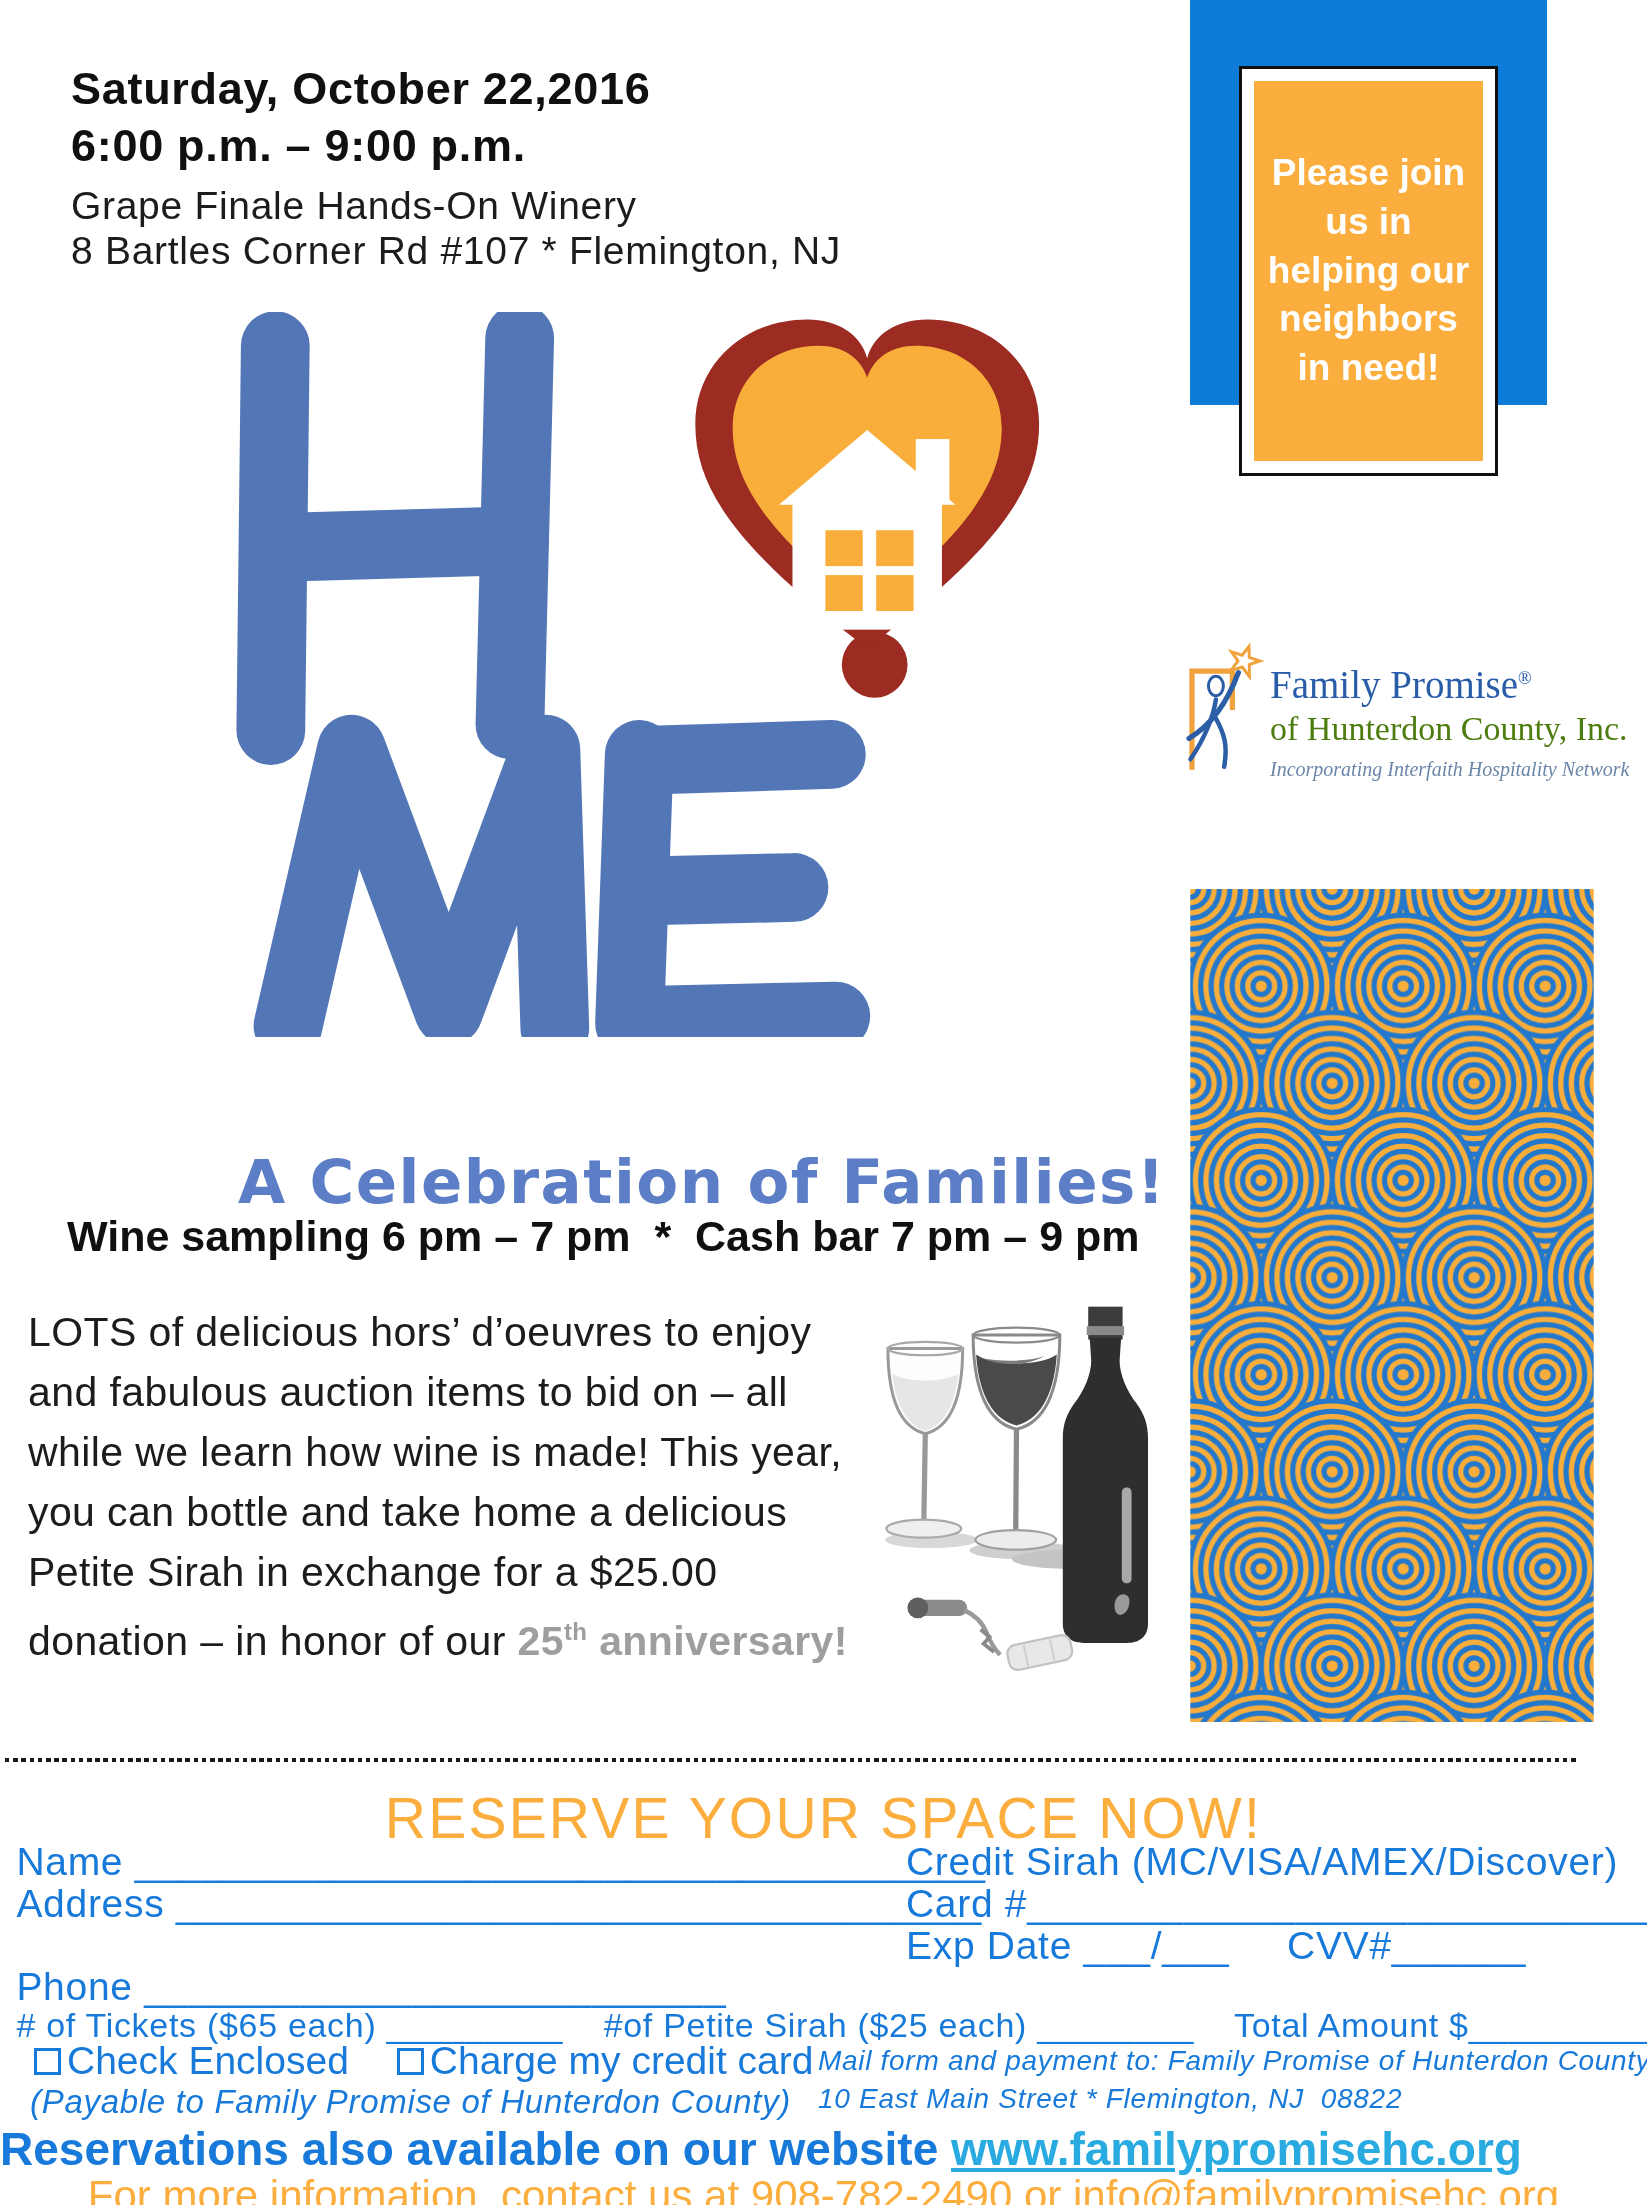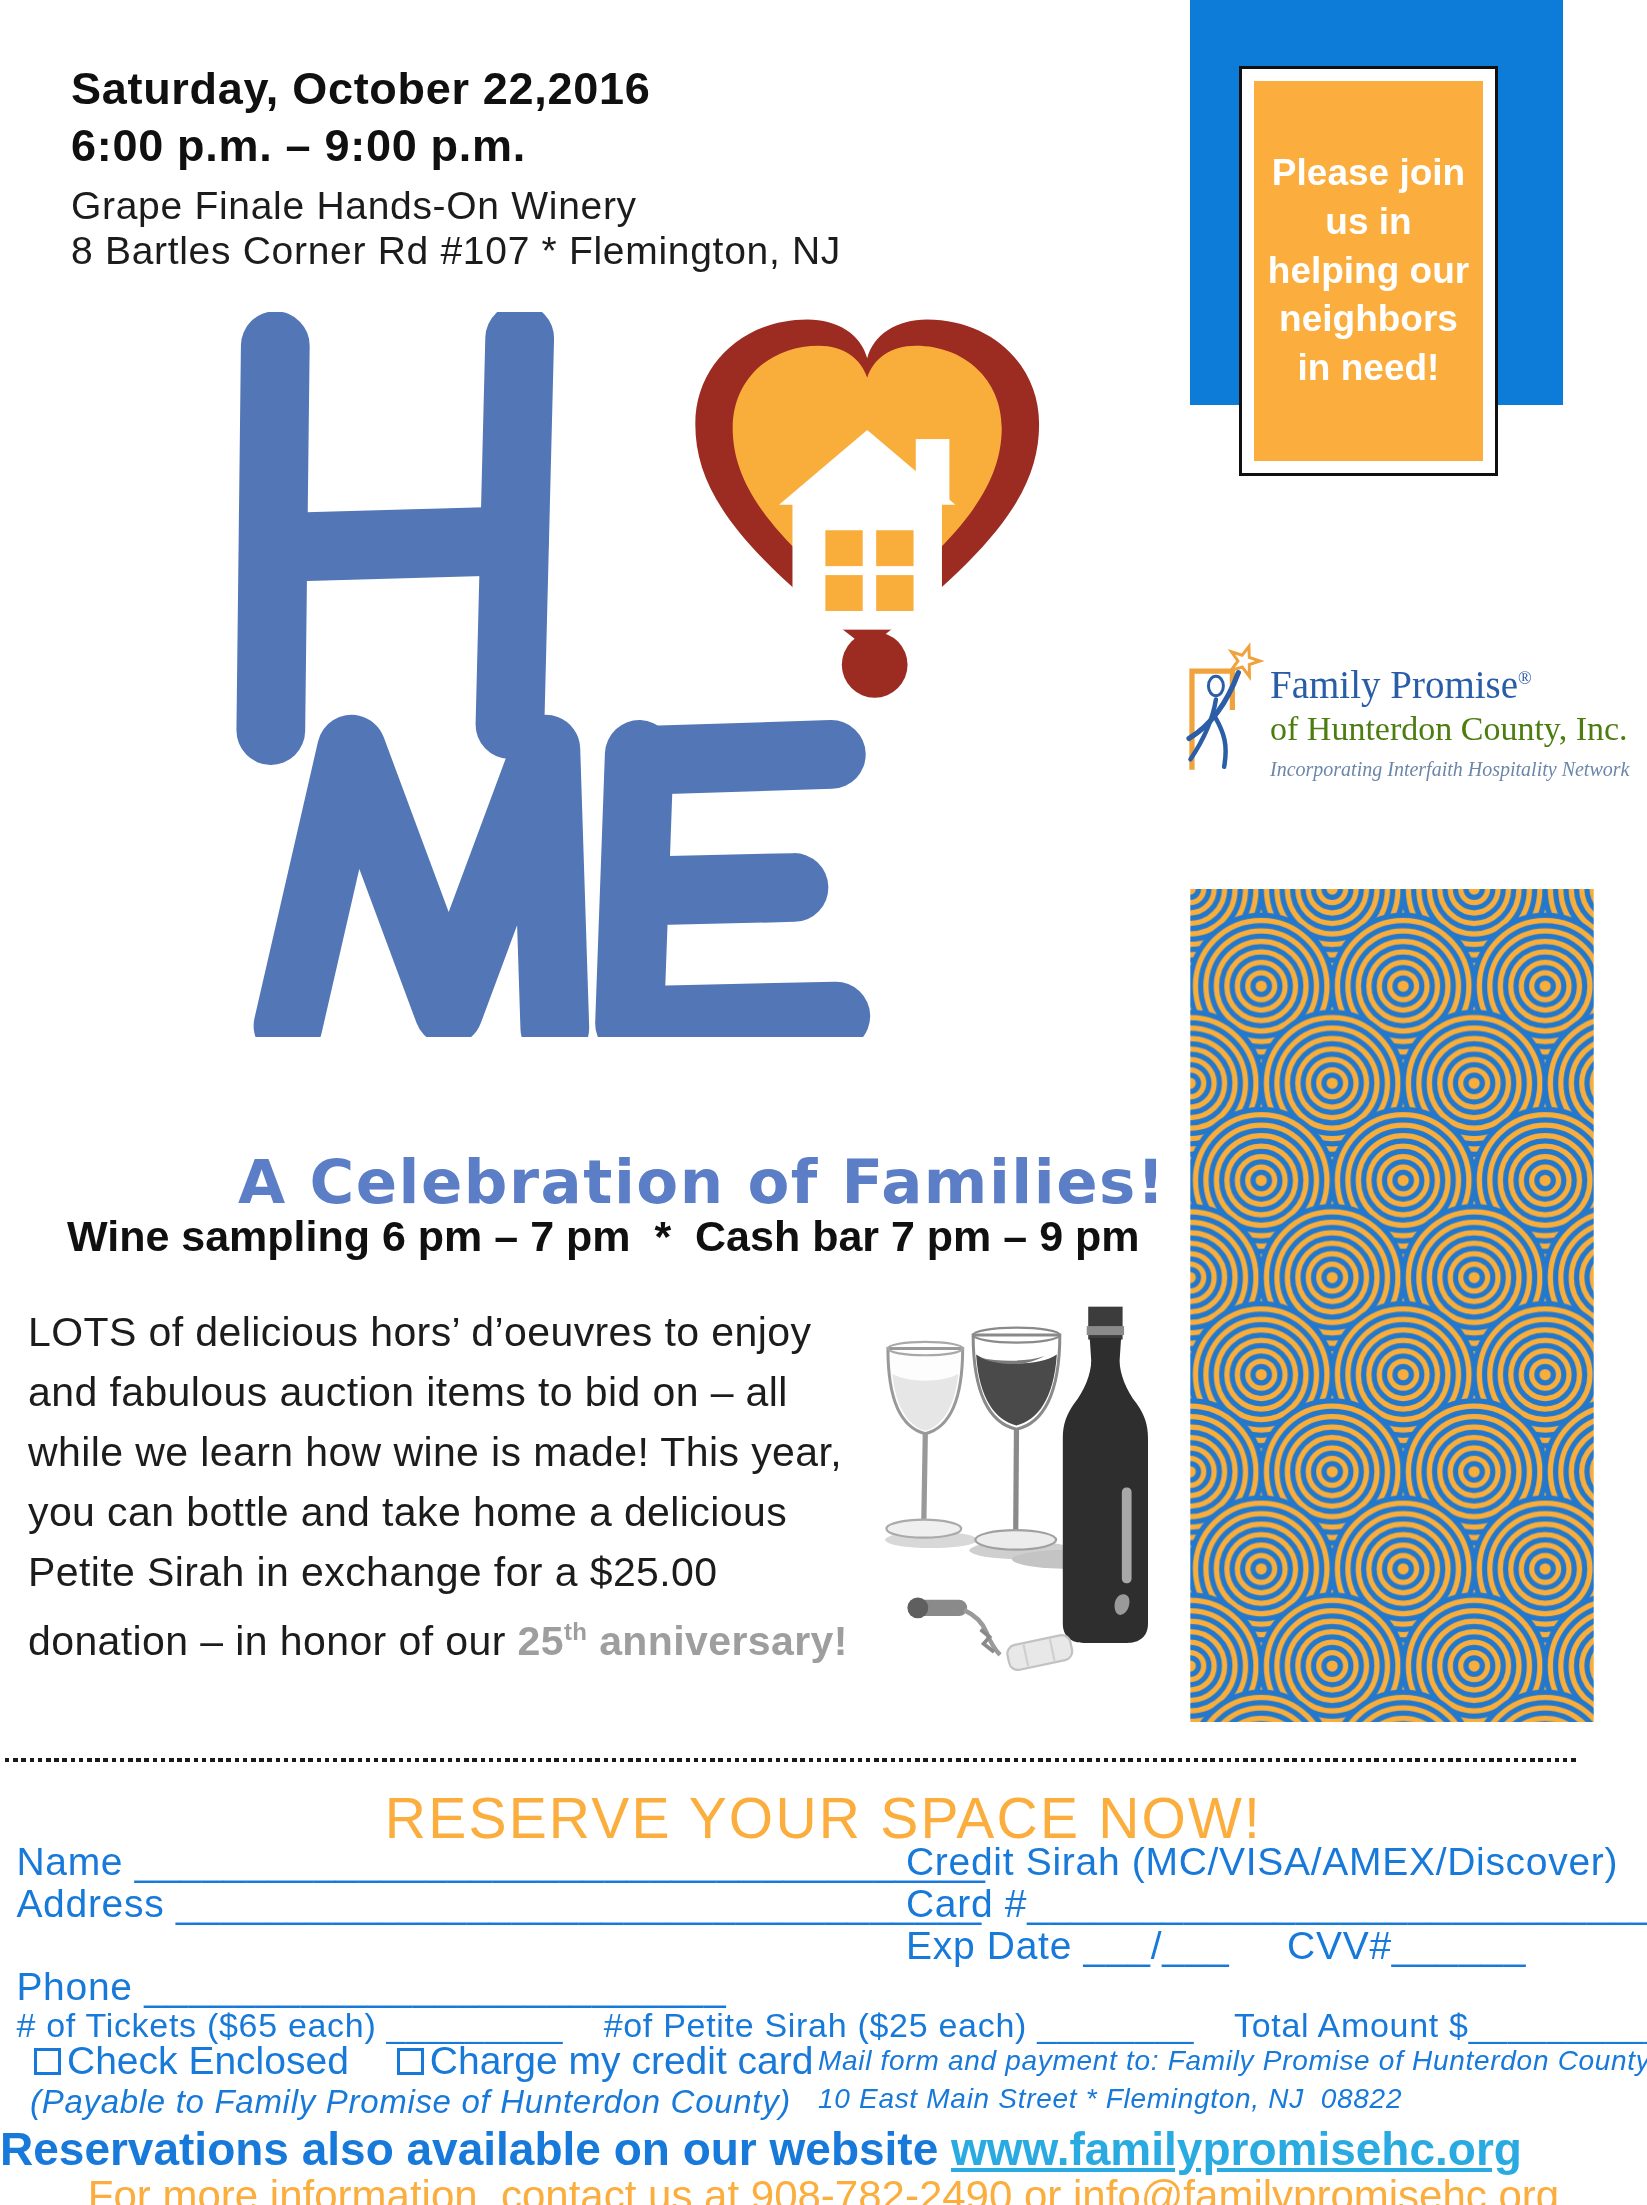--- a/index.html
+++ b/index.html
@@ -9,21 +9,21 @@
 
   
   .hdr-bold{font-weight:bold;font-size:45px;color:#101010;letter-spacing:0.7px;white-space:pre;}
   .hdr-reg{font-size:39px;color:#1c1c1c;letter-spacing:0.7px;white-space:pre;}
   #date-line{left:71px;top:63px;}
   #time-line{left:71px;top:120px;}
   #venue-line{left:71px;top:184px;}
   #address-line{left:71px;top:229px;}
 
   
-  #join-banner{left:1190px;top:0;width:357px;height:405px;background:#0d7bd8;padding-left:16px;}
+  #join-banner{left:1190px;top:0;width:357px;height:405px;background:#0d7bd8;}
   #join-card{position:absolute;left:49px;top:66px;width:259px;height:410px;background:#ffffff;
              border:3px solid #101010;box-sizing:border-box;padding:12px;}
   #join-orange{width:100%;height:100%;background:#fbae3d;display:flex;align-items:center;justify-content:center;}
   #join-text{font-weight:bold;font-size:37px;line-height:1.32;color:#ffffff;text-align:center;padding:0 4.5px;}
 
   
   #home-logo{left:217px;top:312px;width:852px;height:725px;}
 
   #sweet-home{left:218px;top:1055px;font-size:94px;font-weight:bold;color:#a3362c;
               letter-spacing:3px;font-family:"DejaVu Sans",sans-serif;}

